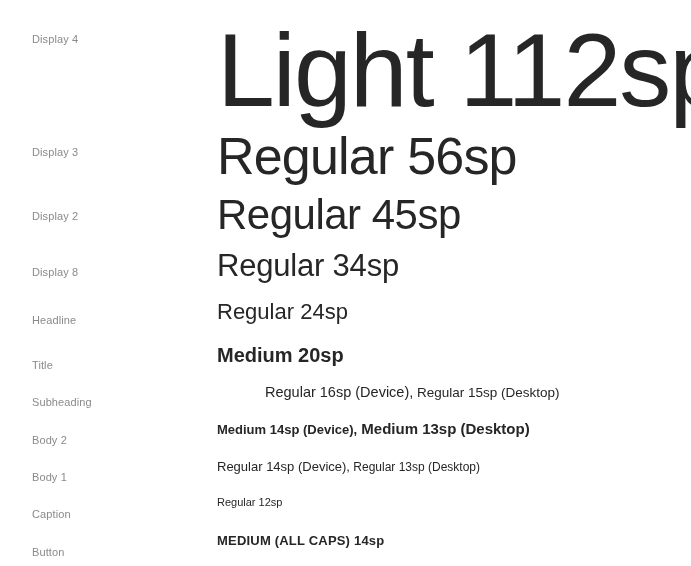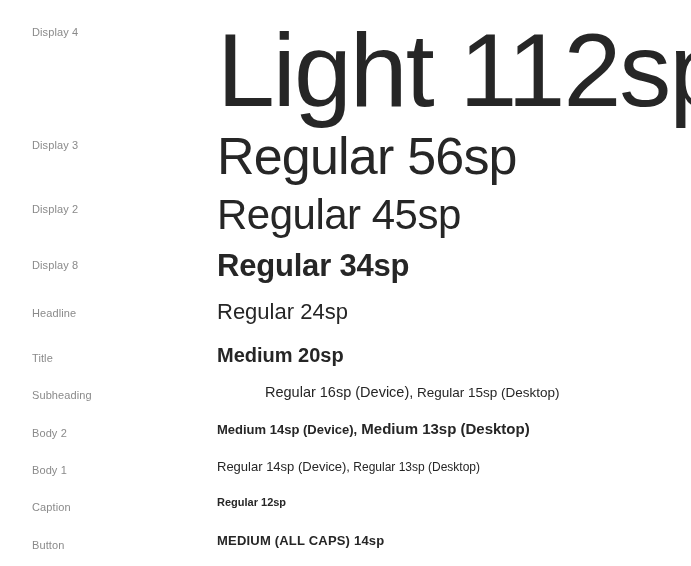--- a/index.html
+++ b/index.html
@@ -22,21 +22,21 @@
 
   .scale-row {
     position: absolute;
     left: 0;
     width: 691px;
   }
 
   .row-label {
     position: absolute;
     left: 32px;
-    top: 5px;
+    top: 12px;
     font-size: 11px;
     line-height: 11px;
     font-weight: 400;
     color: #8a8a8a;
     letter-spacing: 0.1px;
     white-space: nowrap;
   }
 
   .row-sample {
     position: absolute;
@@ -62,21 +62,21 @@
   }
   .sample-d2 {
     font-size: 42px;
     line-height: 42px;
     font-weight: 400;
     letter-spacing: -0.5px;
   }
   .sample-d1 {
     font-size: 31px;
     line-height: 31px;
-    font-weight: 700;
+    font-weight: 400;
     letter-spacing: -0.2px;
   }
   .sample-headline {
     font-size: 22px;
     line-height: 22px;
     font-weight: 400;
     letter-spacing: 0;
   }
   .sample-title {
     font-size: 20px;
@@ -102,21 +102,21 @@
   .sample-body1 {
     font-weight: 400;
     line-height: 14px;
   }
   .sample-body1 .part-a { font-size: 13px; }
   .sample-body1 .part-b { font-size: 12px; }
 
   .sample-caption {
     font-size: 11px;
     line-height: 11px;
-    font-weight: 700;
+    font-weight: 400;
   }
   .sample-button {
     font-size: 13px;
     line-height: 13px;
     font-weight: 700;
     letter-spacing: 0.2px;
   }
 </style>
 </head>
 <body>

